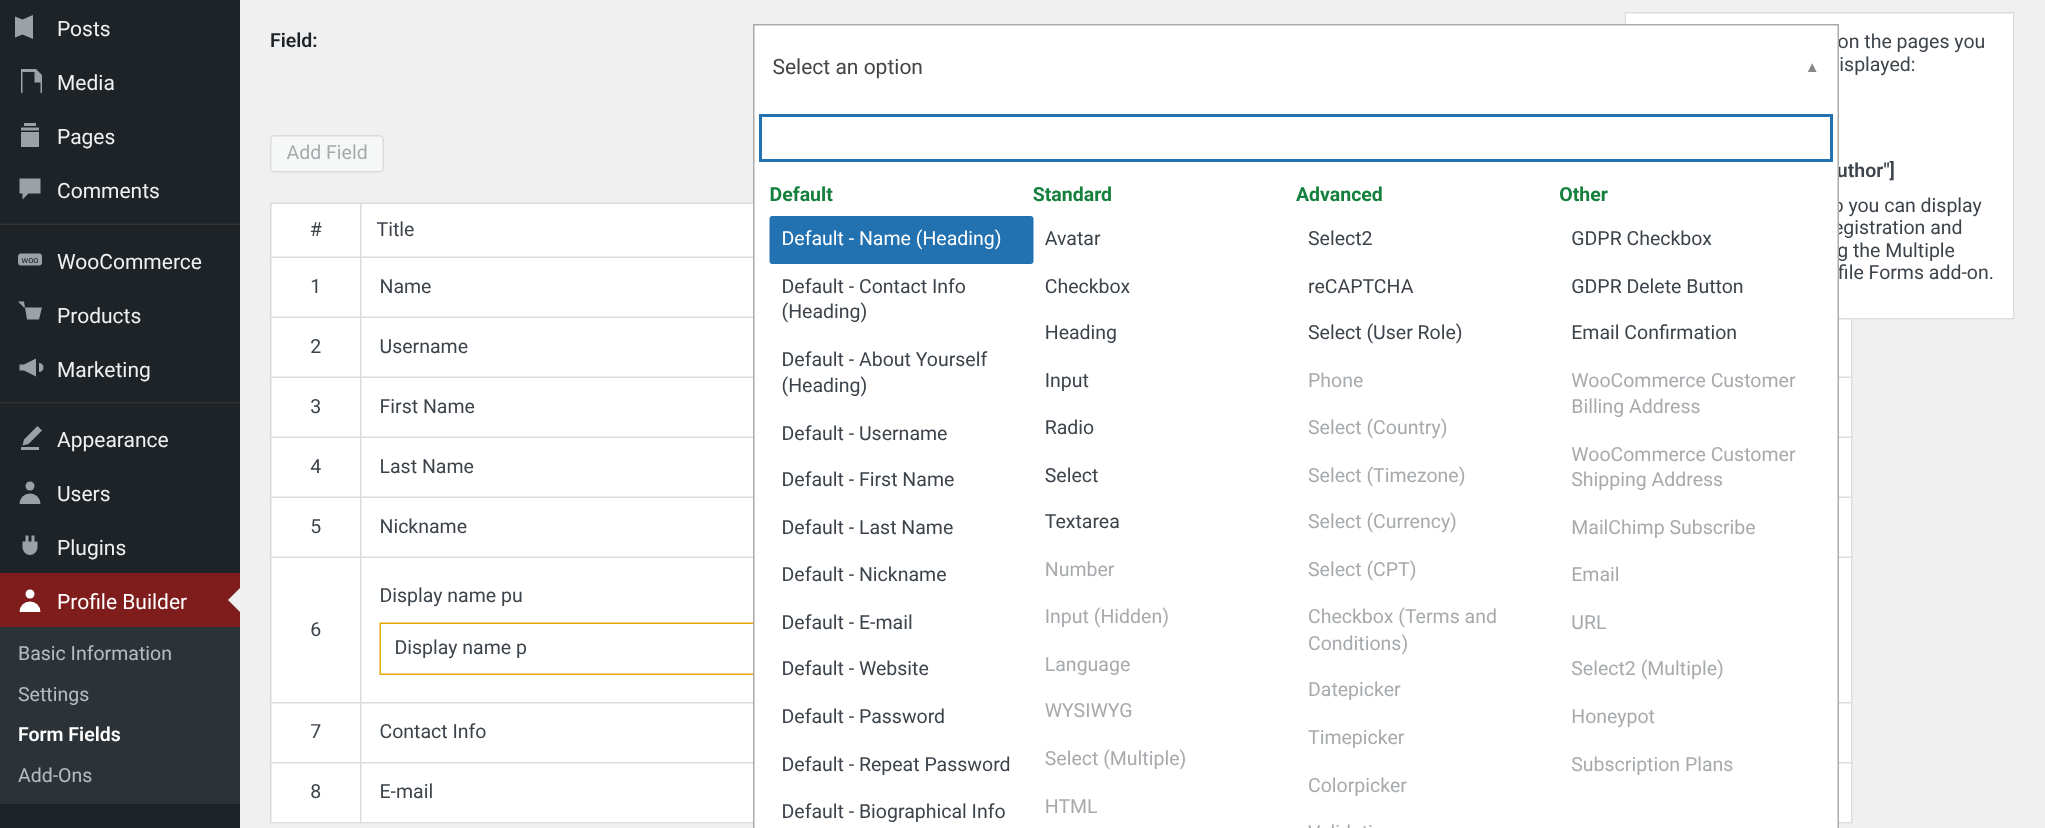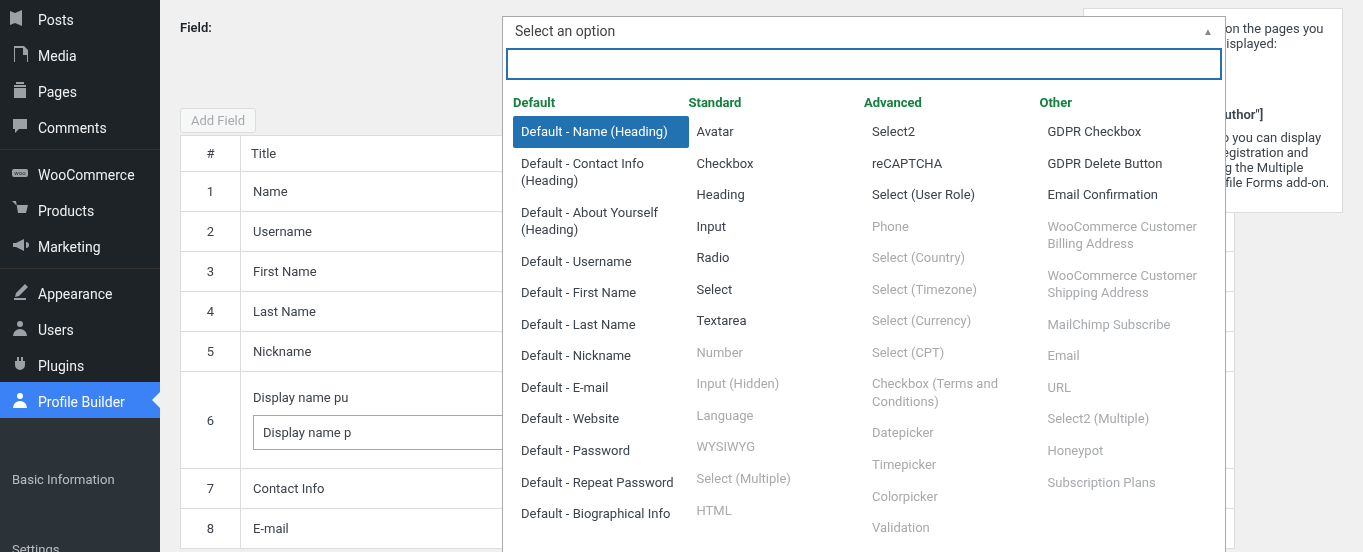--- a/index.html
+++ b/index.html
@@ -1,47 +1,47 @@
 <!DOCTYPE html>
 <html><head>
 <meta charset="utf-8">
 <style>
 * { margin: 0; padding: 0; box-sizing: border-box; font-family: -apple-system, BlinkMacSystemFont, "Segoe UI", Roboto, sans-serif; }
 body { background: #f0f0f1; width: 1363px; height: 552px; overflow: hidden; position: relative; }
 
 .sidebar { position: absolute; left: 0; top: 0; width: 160px; height: 100%; background: #1d2327; color: #f0f0f1; font-size: 14px; }
 .sidebar-item { display: flex; align-items: flex-end; padding: 8px 10px; cursor: pointer; color: #f0f0f1; }
 .sidebar-item.separator { border-top: 1px solid #333; margin-top: 5px; padding-top: 13px; }
-.sidebar-item.active { background: #3b82f6; color: #fff; position: relative; }
+.sidebar-item.active { background: #7f1d1d; color: #fff; position: relative; }
 .sidebar-item.active::after { content: ""; position: absolute; right: 0; top: 50%; transform: translateY(-50%); border: 8px solid transparent; border-right-color: #f0f0f1; }
 .sidebar-item .icon { width: 20px; height: 20px; margin-right: 8px; display: inline-flex; align-items: center; justify-content: center; fill: rgba(240,246,252,.6); }
 .sidebar-item.active .icon { fill: #fff; }
 .submenu { background: #2c3338; padding: 5px 0; }
-.submenu-item { padding: 6px 12px; font-size: 13px; color: rgba(240,246,252,.7); cursor: pointer; margin-top: 43px; }
+.submenu-item { padding: 6px 12px; font-size: 13px; color: rgba(240,246,252,.7); cursor: pointer; }
 .submenu-item.current { color: #fff; font-weight: 600; }
 
 .main { position: absolute; left: 160px; top: 0; right: 0; height: 100%; padding: 0 20px; }
 .field-label { position: absolute; left: 20px; top: 20px; font-weight: 600; font-size: 13px; color: #1d2327; }
-.add-field-btn { position: absolute; left: 20px; top: 108px; padding: 4px 10px; border: 1px solid #dcdcde; background: #f6f7f7; color: #a7aaad; font-size: 13px; border-radius: 3px; cursor: not-allowed; }
+.add-field-btn { position: absolute; left: 20px; top: 90px; padding: 4px 10px; border: 1px solid #dcdcde; background: #f6f7f7; color: #a7aaad; font-size: 13px; border-radius: 3px; cursor: not-allowed; }
 
 .fields-table { position: absolute; left: 20px; top: 135px; width: 1055px; border: 1px solid #dcdcde; border-collapse: collapse; font-size: 13px; color: #3c434a; }
 .fields-table th { background: #fff; border: 1px solid #dcdcde; padding: 10px; text-align: left; font-weight: 400; }
 .fields-table th.num { width: 60px; text-align: center; }
 .fields-table td { border: 1px solid #dcdcde; padding: 12px; background: #fff; }
 .fields-table td.num { text-align: center; }
 .fields-table tr.tall td { padding: 18px 12px; }
 .display-name-box { border: 1px solid #e6a700; background: #fff; padding: 9px; margin-top: 10px; font-size: 13px; }
 
 .info-box { position: absolute; right: 20px; top: 8px; width: 260px; border: 1px solid #dcdcde; background: #fff; padding: 12px; font-size: 13px; color: #3c434a; }
 .info-box p { margin-bottom: 10px; }
 .info-box .shortcode { font-weight: 600; margin-bottom: 8px; }
 
 
 .dropdown { position: absolute; left: 342px; top: 16px; width: 724px; background: #fff; border: 1px solid #aaa; z-index: 100; }
-.dropdown-header { padding: 6px 12px; font-size: 14px; color: #444; display: flex; justify-content: space-between; align-items: center; cursor: pointer; }
+.dropdown-header { padding: 20px 12px; font-size: 14px; color: #444; display: flex; justify-content: space-between; align-items: center; cursor: pointer; }
 .dropdown-header .arrow { font-size: 10px; color: #888; }
 .dropdown-search { padding: 4px; }
 .dropdown-search input { width: 100%; border: 1px solid #2271b1; outline: 2px solid #2271b1; outline-offset: -1px; padding: 6px 8px; font-size: 14px; }
 .dropdown-cols { display: flex; padding: 6px 10px 10px; font-size: 13px; }
 .dropdown-col { flex: 1; }
 .dropdown-col h4 { font-weight: 700; color: #15803d; padding: 6px 0; font-size: 13px; }
 .dropdown-col .opt { padding: 7px 8px; cursor: pointer; color: #3c434a; line-height: 1.35; }
 .dropdown-col .opt.selected { background: #2271b1; color: #fff; border-radius: 2px; }
 .dropdown-col .opt.muted { color: #a7aaad; cursor: default; }
 </style>

